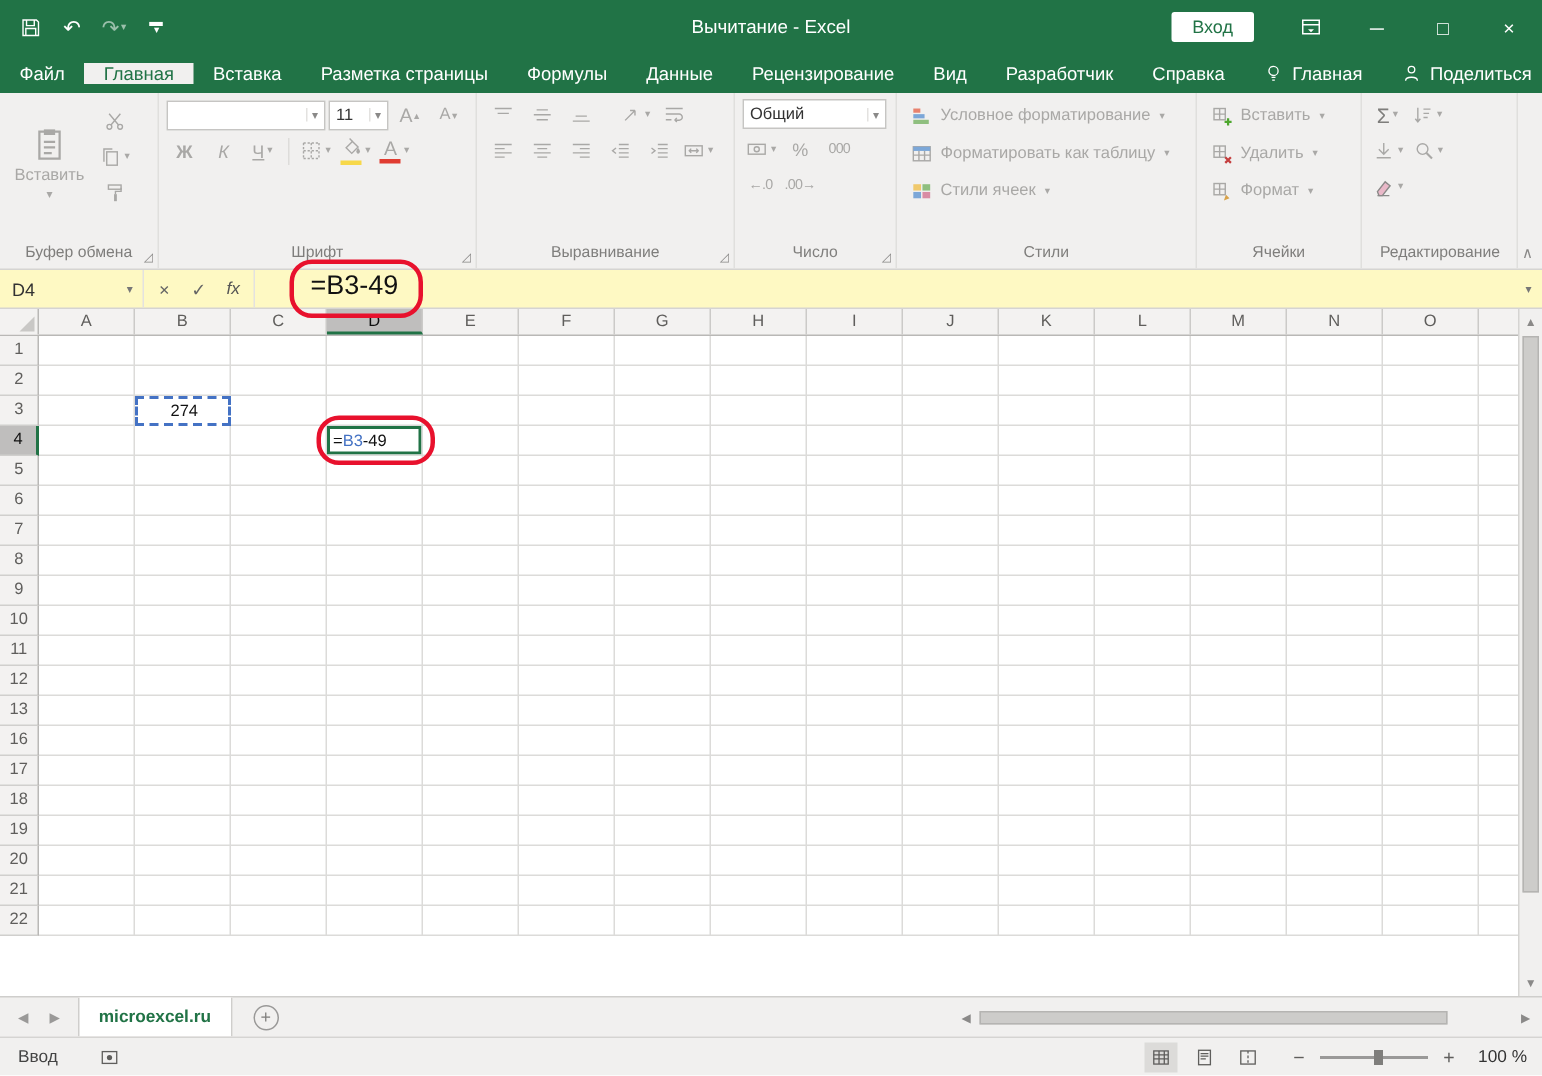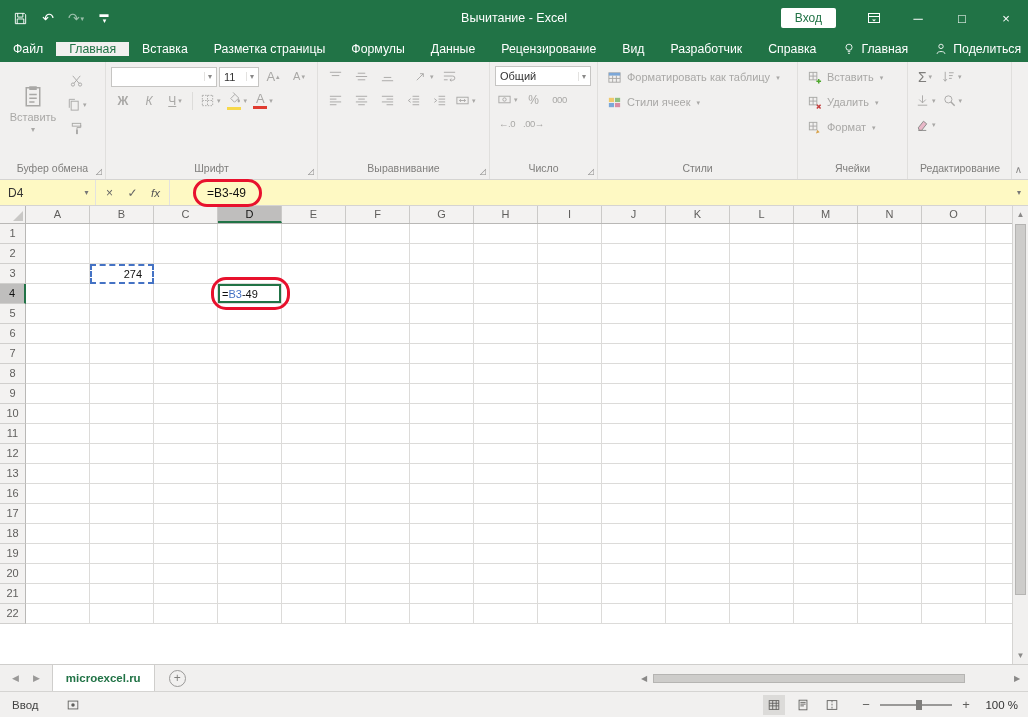--- a/index.html
+++ b/index.html
@@ -62,21 +62,21 @@
 .collapse{position:absolute;right:6px;bottom:4px;font-size:10px;color:#8a8988;cursor:default}
 .gapx{width:8px}
 
 
 .fbar{height:26px;flex:0 0 26px;display:flex;align-items:stretch;background:#fef9c3;border-bottom:1px solid #d5d4d2;position:relative;z-index:40}
 .namebox{width:96px;border-right:1px solid #e3e2e0;display:flex;align-items:center;padding-left:8px;font-size:12px;color:#333}
 .nb-caret{margin-left:auto;width:17px;text-align:center;color:#777;font-size:8px}
 .fbtns{display:flex;align-items:center;border-right:1px solid #e3e2e0;padding:0 2px}
 .fbtn{width:23px;text-align:center;color:#666;font-size:12px}
 .fbtn.fx{font-style:italic;color:#555;font-size:11.5px}
-.fformula{flex:1;display:flex;align-items:center;padding-left:34px;font-size:12px;color:#111;position:relative}
+.fformula{flex:1;display:flex;padding-left:34px;font-size:18px;color:#111;position:relative}
 .ftext-wrap{position:relative;display:inline-block;padding:0 3px}
 .fb-expand{width:18px;display:flex;align-items:center;justify-content:center;color:#777;font-size:8px}
 .red-oval{position:absolute;border:3px solid #e8112d;border-radius:15px;pointer-events:none;z-index:60}
 .formula-oval{left:-11px;right:-13px;top:-7px;bottom:-7px}
 .cell-oval{left:-7px;right:-9px;top:-7px;bottom:-7px}
 
 
 .gridwrap{flex:1;display:flex;background:#fff;overflow:hidden}
 .gridmain{flex:1;display:flex;flex-direction:column;overflow:hidden}
 .colheads{display:flex;height:18px;flex:0 0 18px;background:#f3f2f1;border-bottom:1px solid #b9b8b6}
@@ -85,21 +85,21 @@
 .colh{width:64px;flex:0 0 64px;border-right:1px solid #cbcac8;text-align:center;font-size:11px;color:#5f5e5c;line-height:17px}
 .colh.fill{flex:1;border-right:none}
 .colh.hl{background:#bfbebd;border-bottom:2px solid #217346;color:#111}
 .gridbody{flex:1;display:flex;flex-direction:column;overflow:visible}
 .grow-r{display:flex;height:20px;flex:0 0 20px}
 .rowh{width:26px;flex:0 0 26px;background:#f3f2f1;border-right:1px solid #b9b8b6;border-bottom:1px solid #d0cfcd;text-align:center;font-size:11px;color:#5f5e5c;line-height:19px}
 .rowh.hl{background:#bfbebd;border-right:2px solid #217346;color:#111}
 .cell{width:64px;flex:0 0 64px;border-right:1px solid #dcdbd9;border-bottom:1px solid #dcdbd9;font-size:11px;position:relative;display:flex;align-items:center}
 .cell.fill{flex:1;border-right:none}
 .refcell{border:2px dashed #4472c4;z-index:2}
-.cellnum{margin-left:auto;padding-right:10px;color:#111}
+.cellnum{margin-left:auto;padding-right:20px;color:#111}
 .editcell{background:#fff;box-shadow:inset 0 0 0 2px #217346;padding-left:4px;z-index:3;color:#111}
 .refblue{color:#4472c4}
 .vscroll{width:16px;flex:0 0 16px;background:#f1f0ef;border-left:1px solid #d5d4d2;display:flex;flex-direction:column}
 .varrow{height:17px;flex:0 0 17px;display:flex;align-items:center;justify-content:center;font-size:8px;color:#8a8988}
 .vtrack{flex:1;padding:1px 2px}
 .vthumb{width:100%;height:88%;background:#cdccca;border:1px solid #b5b4b2}
 
 
 .sheetbar{height:27px;flex:0 0 27px;background:#f1f0ef;border-top:1px solid #cfcecc;display:flex;align-items:stretch;font-size:12px}
 .snav{display:flex;align-items:center;gap:14px;padding:0 12px;color:#9a9998;font-size:9px}
@@ -536,20 +536,27 @@
           <div class="sbtn">
               <span class="dec-txt">.00→</span>
             </div>
         </div>
       </div>
       <div class="grp-label"><span>Число</span><span class="launcher">◿</span></div>
     </div>
 
     <div class="grp" style="width:200px">
       <div class="grp-body col">
+        <div class="lrow">
+            <svg class="ic">
+              <use href="#i-condfmt"></use>
+            </svg>
+            <span class="lrow-label">Условное форматирование</span>
+            <span class="mini-caret">▾</span>
+          </div>
         <div class="lrow">
             <svg class="ic">
               <use href="#i-fmttable"></use>
             </svg>
             <span class="lrow-label">Форматировать как таблицу</span>
             <span class="mini-caret">▾</span>
           </div>
         <div class="lrow">
             <svg class="ic">
               <use href="#i-styles"></use>

